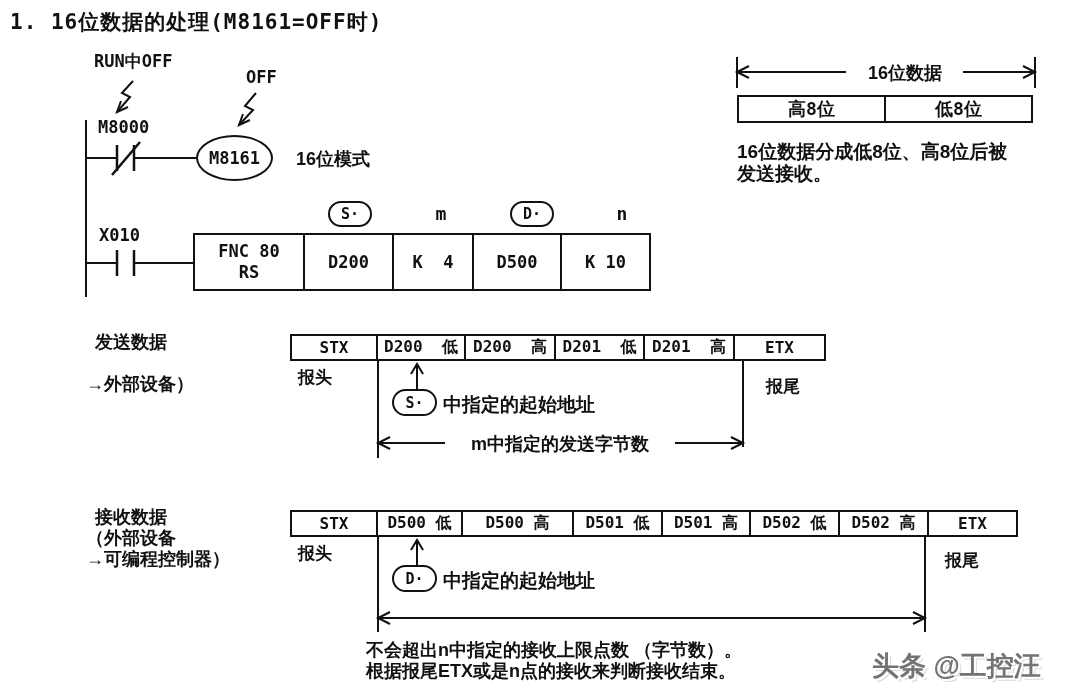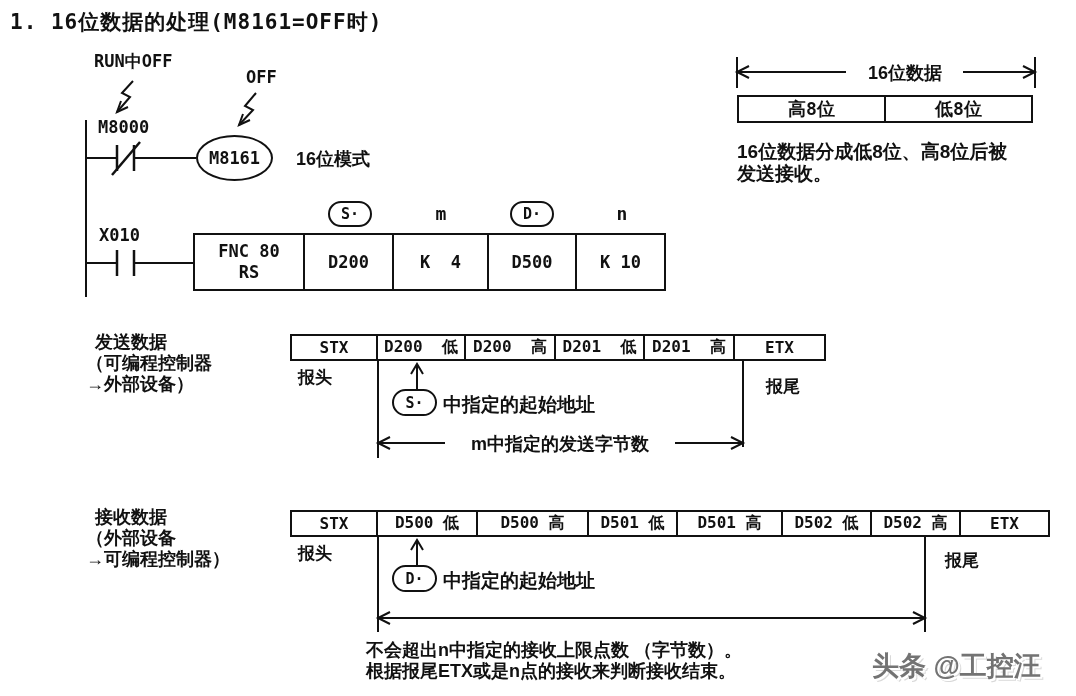--- a/index.html
+++ b/index.html
@@ -103,35 +103,34 @@
   <div class="pill" style="left:510px;top:201px;width:44px;height:26px;border-radius:13px;
        font:bold 15px 'DejaVu Sans Mono',monospace;">D·</div>
   <div class="txt mx" style="left:607px;top:203px;width:30px;text-align:center;font-size:18px;">n</div>
 
   <div class="fncblock" style="left:193px;top:233px;justify-content:space-between;">
     <div class="cell" style="width:112px;">
       <div>FNC 80</div>
       <div>RS</div>
     </div>
     <div class="cell" style="width:91px;">D200</div>
-    <div class="cell" style="width:97px;">K  4</div>
+    <div class="cell" style="width:82px;">K  4</div>
     <div class="cell" style="width:90px;">D500</div>
     <div class="cell" style="width:91px;">K 10</div>
   </div>
 
   <div class="txt cj" style="left:845px;top:61px;width:120px;text-align:center;font-size:18px;">16位数据</div>
   <div class="frame" style="left:737px;top:95px;">
     <div class="cell cj" style="width:149px;height:28px;font-size:18px;font-weight:600;">高8位</div>
     <div class="cell cj" style="width:149px;height:28px;font-size:18px;font-weight:600;">低8位</div>
   </div>
   <div class="txt cj" style="left:737px;top:139px;font-size:19px;">16位数据分成低8位、高8位后被</div>
   <div class="txt cj" style="left:737px;top:161px;font-size:19px;">发送接收。</div>
 
   <div class="txt cj" style="left:95px;top:330px;font-size:18px;">发送数据</div>
-  <div class="txt cj" style="left:86px;top:351px;font-size:18px;">（可编程控制器</div>
   <div class="txt cj" style="left:86px;top:372px;font-size:18px;">→外部设备）</div>
 
   <div class="frame" style="left:290px;top:334px;">
     <div class="cell" style="width:88px;">STX</div>
     <div class="cell" style="width:90px;">D200  低</div>
     <div class="cell" style="width:92px;">D200  高</div>
     <div class="cell" style="width:91px;">D201  低</div>
     <div class="cell" style="width:92px;">D201  高</div>
     <div class="cell" style="width:93px;">ETX</div>
   </div>
@@ -142,24 +141,24 @@
        font:bold 15px 'DejaVu Sans Mono',monospace;">S·</div>
   <div class="txt cj" style="left:443px;top:392px;font-size:19px;">中指定的起始地址</div>
   <div class="txt cj" style="left:445px;top:432px;width:230px;text-align:center;background:#fff;font-size:18px;">m中指定的发送字节数</div>
 
   <div class="txt cj" style="left:95px;top:505px;font-size:18px;">接收数据</div>
   <div class="txt cj" style="left:86px;top:526px;font-size:18px;">（外部设备</div>
   <div class="txt cj" style="left:86px;top:547px;font-size:18px;">→可编程控制器）</div>
 
   <div class="frame" style="left:290px;top:510px;">
     <div class="cell" style="width:88px;">STX</div>
-    <div class="cell" style="width:102px;">D500 低</div>
+    <div class="cell" style="width:87px;">D500 低</div>
     <div class="cell" style="width:113px;">D500 高</div>
     <div class="cell" style="width:91px;">D501 低</div>
-    <div class="cell" style="width:107px;">D501 高</div>
+    <div class="cell" style="width:90px;">D501 高</div>
     <div class="cell" style="width:91px;">D502 低</div>
     <div class="cell" style="width:91px;">D502 高</div>
     <div class="cell" style="width:91px;">ETX</div>
   </div>
 
   <div class="txt cj" style="left:298px;top:542px;font-size:17px;">报头</div>
   <div class="txt cj" style="left:945px;top:549px;font-size:17px;">报尾</div>
   <div class="pill" style="left:392px;top:565px;width:45px;height:27px;border-radius:14px;
        font:bold 15px 'DejaVu Sans Mono',monospace;">D·</div>
   <div class="txt cj" style="left:443px;top:568px;font-size:19px;">中指定的起始地址</div>

